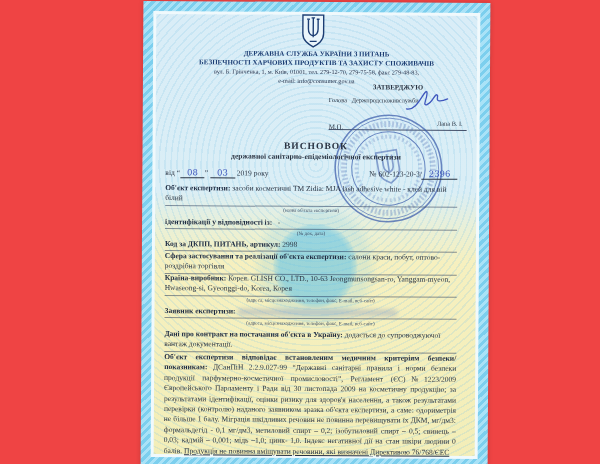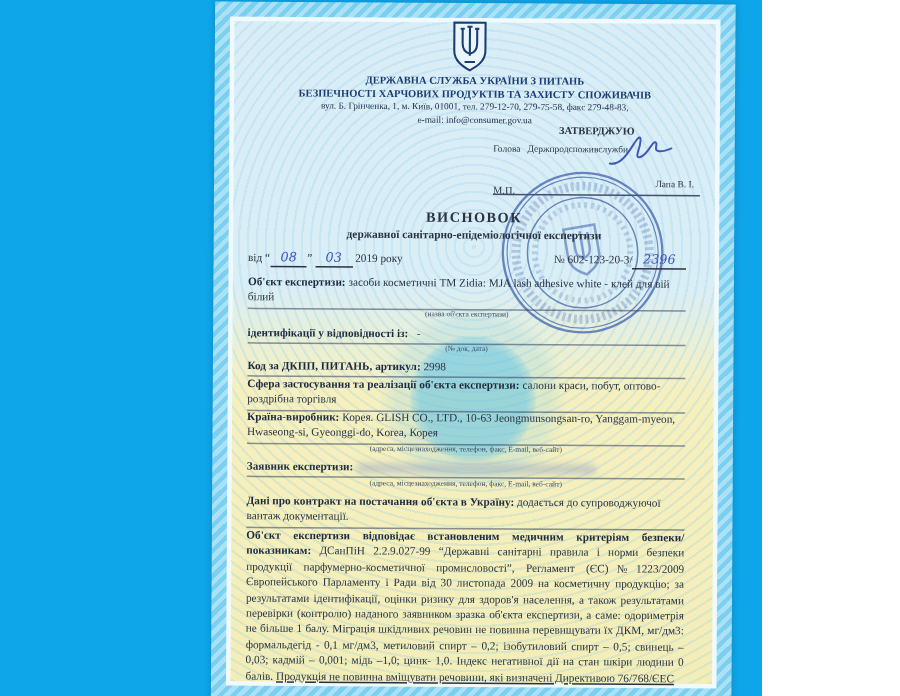--- a/index.html
+++ b/index.html
@@ -1,16 +1,16 @@
 <!DOCTYPE html>
 <html><head>
 <meta charset="utf-8">
 <style>
   html,body{margin:0;padding:0;}
-  .page{position:relative;width:508px;height:464px;background:#0ea5e9;overflow:hidden;
+  .page{position:relative;width:600px;height:464px;background:#ef4444;overflow:hidden;
         font-family:"Liberation Serif", serif;color:#2a3342;}
   .doc{position:absolute;left:142px;top:2px;width:347px;height:466px;
        background:repeating-linear-gradient(135deg,#7ccfee 0 3px,#a9e2f7 3px 6px);
        box-shadow:0 0 5px rgba(0,0,0,.18);transform:rotate(.35deg);}
   .doc-white{position:absolute;inset:10px;background:#f0f9fc;}
   .bg{position:absolute;inset:3px;
       background:
         radial-gradient(circle 52px at 50% 57%, rgba(90,193,232,.50) 0 68%, rgba(90,193,232,.24) 78%, transparent 82%),
         radial-gradient(circle 88px at 50% 57%, rgba(120,200,235,.20) 58%, transparent 72%),
         repeating-radial-gradient(circle at 50% 34%, rgba(125,195,228,.20) 0 1.5px, rgba(125,195,228,0) 1.5px 6px),
@@ -28,21 +28,21 @@
   .approve-line{font-size:6.3px;margin-top:3px;white-space:nowrap;}
   .signature{position:absolute;right:8px;top:4px;width:56px;height:28px;}
   .signer-row{margin-top:12px;text-align:right;font-size:6.3px;
               border-bottom:1px solid #44506a;padding:0 4px 1px 0;}
   .mp{position:absolute;left:0;top:40px;font-weight:normal;font-size:7px;}
   .stamp{left:178px;top:98px;width:116px;height:116px;opacity:.72;transform:rotate(-10deg);pointer-events:none;}
   .title-block{left:0;top:129px;width:100%;}
   .title-main{font-weight:bold;font-size:9.5px;letter-spacing:1px;line-height:11px;}
   .title-sub{font-weight:bold;font-size:7.6px;line-height:10px;}
   .meta{left:13px;top:156px;width:292px;display:flex;justify-content:space-between;}
-  .hw{font-family:"DejaVu Serif",serif;font-style:italic;color:#3f57bd;font-size:8.5px;}
+  .hw{font-family:"DejaVu Serif",serif;color:#3f57bd;font-size:8.5px;}
   .u{border-bottom:1px solid #2a3342;padding:0 7px;}
   .field{left:13px;width:292px;border-bottom:1px solid rgba(45,62,95,.55);padding-bottom:1px;}
   .cap{left:13px;width:292px;text-align:center;font-size:5px;color:#3b4a63;line-height:6px;}
   .f-object{top:172px;}   .cap1{top:196px;}
   .f-made{top:206px;}     .cap2{top:219px;}
   .f-code{top:228px;}
   .f-scope{top:240px;}
   .f-manu{top:262px;}     .cap3{top:286px;}
   .f-appl{top:295px;}     .cap4{top:309px;}
   .f-contract{top:318px;}

